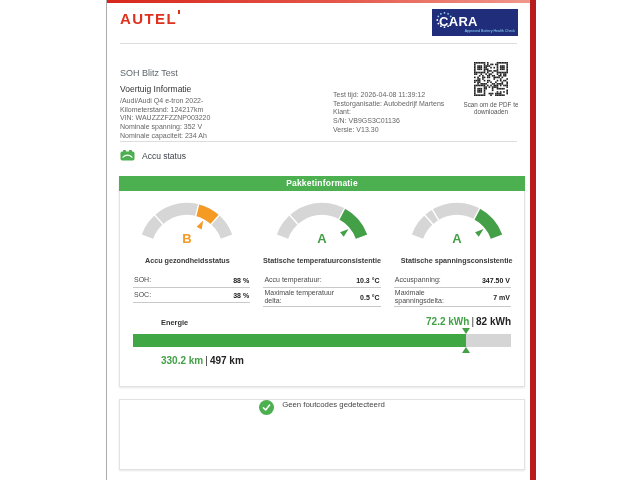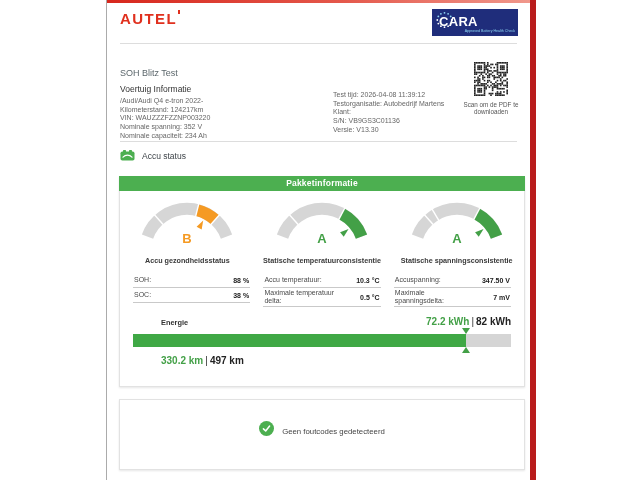--- a/index.html
+++ b/index.html
@@ -49,21 +49,21 @@
   .val-sep{color:#333;margin:0 2px;}
   .val-total{color:#222;font-weight:bold;}
   .marker-row{position:relative;height:7px;}
   .arrow-down{position:absolute;top:1px;width:0;height:0;border-left:4px solid transparent;
               border-right:4px solid transparent;border-top:6px solid #43a047;}
   .arrow-up{position:absolute;top:0;width:0;height:0;border-left:4px solid transparent;
             border-right:4px solid transparent;border-bottom:6px solid #43a047;}
   .bar{position:relative;height:13px;background:#d5d5d5;overflow:hidden;}
   .bar-fill{height:100%;background:#3fa845;}
   .energy-bottom{margin-top:1px;}
-  .dtc-body{height:36px;display:flex;align-items:flex-end;justify-content:center;gap:8px;}
+  .dtc-body{height:36px;display:flex;align-items:flex-start;justify-content:center;gap:8px;}
   .check-circle{width:15px;height:15px;border-radius:50%;background:#4caf50;display:flex;
                 align-items:center;justify-content:center;flex:0 0 15px;}
   .dtc-msg{font-size:7.8px;color:#444;}
 </style>
 </head>
 <body>
 
 <div class="canvas">
   <div class="page">
     <div class="red-line"></div>

